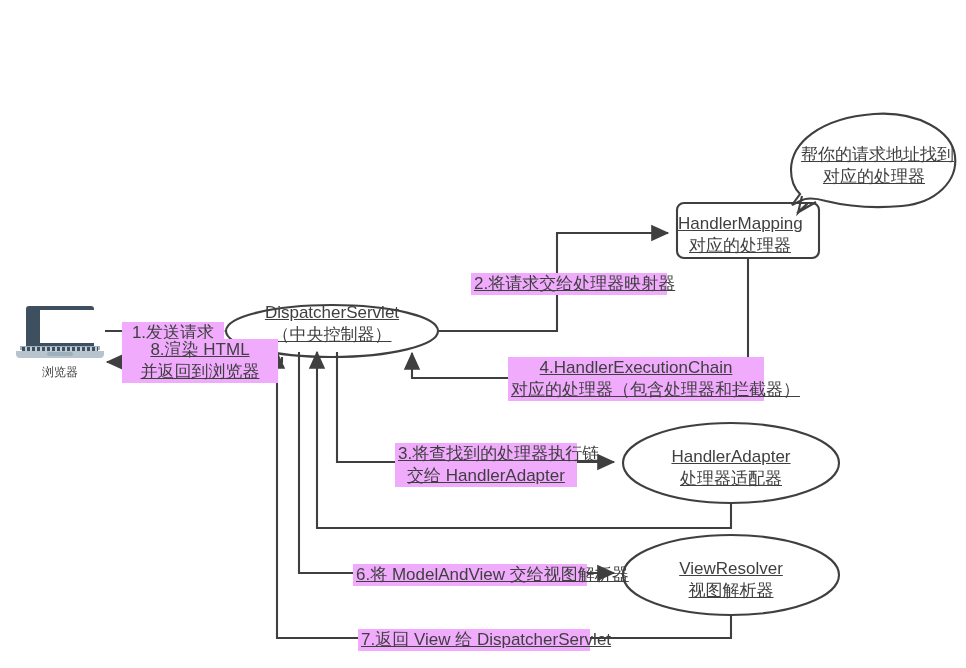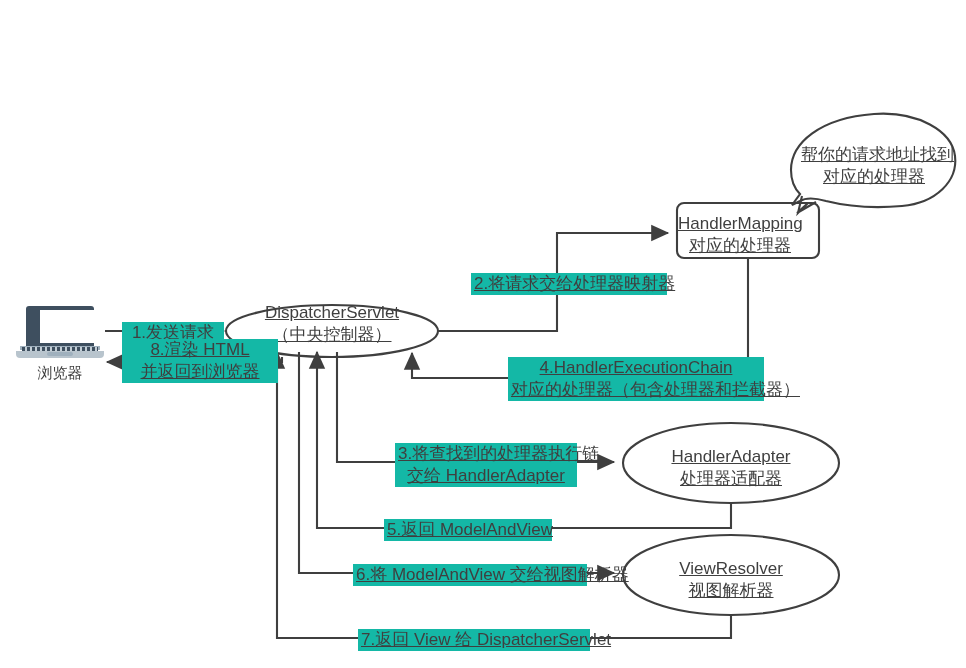--- a/index.html
+++ b/index.html
@@ -23,21 +23,21 @@
     color:#3f3f3f;
     white-space:nowrap;
     pointer-events:none;
   }
   .edge-label{
     position:absolute;
     text-align:center;
     line-height:1.3;
     color:#3f3f3f;
     white-space:nowrap;
-    background:#14b8a6;
+    background:#f0abfc;
     padding:0 3px;
   }
   .t14{font-size:17px;text-decoration:underline;}
 
   
   #laptop{position:absolute;left:16px;top:306px;width:88px;height:54px;}
   #laptop .lid{
     position:absolute;left:10px;top:0;width:68px;height:40px;
     background:#3e4f5f;border-radius:3px 3px 0 0;
   }
@@ -56,21 +56,21 @@
   #laptop .base{
     position:absolute;left:0px;top:45px;width:88px;height:7px;
     background:#b8c4cd;border-radius:0 0 4px 4px;
   }
   #laptop .pad{
     position:absolute;left:31px;top:46px;width:26px;height:4px;
     background:#9fb0bd;border-radius:2px;
   }
   #browser-caption{
     position:absolute;left:10px;top:364px;width:100px;
-    text-align:center;font-size:15px;color:#3f3f3f;
+    text-align:center;font-size:12px;color:#3f3f3f;
   }
 </style>
 </head>
 <body>
 
 <div id="canvas">
 
   <svg id="wires" viewBox="0 0 966 668" xmlns="http://www.w3.org/2000/svg">
     <defs>
       <marker id="ah" markerWidth="9" markerHeight="9" refX="8" refY="4.5" orient="auto" markerUnits="strokeWidth">
@@ -158,19 +158,18 @@
   <div class="edge-label t14" style="left:508px;top:357px;width:250px;">
     <div>4.HandlerExecutionChain</div>
     <div>对应的处理器（包含处理器和拦截器）</div>
   </div>
 
   <div class="edge-label t14" style="left:395px;top:443px;width:176px;">
     <div>3.将查找到的处理器执行链</div>
     <div>交给 HandlerAdapter</div>
   </div>
 
-  <div class="edge-label t14" style="left:384px;top:519px;width:162px;">5.返回 ModelAndView</div>
 
   <div class="edge-label t14" style="left:353px;top:564px;width:228px;">6.将 ModelAndView 交给视图解析器</div>
 
   <div class="edge-label t14" style="left:358px;top:629px;width:226px;">7.返回 View 给 DispatcherServlet</div>
 
 </div>
 
 </body></html>

